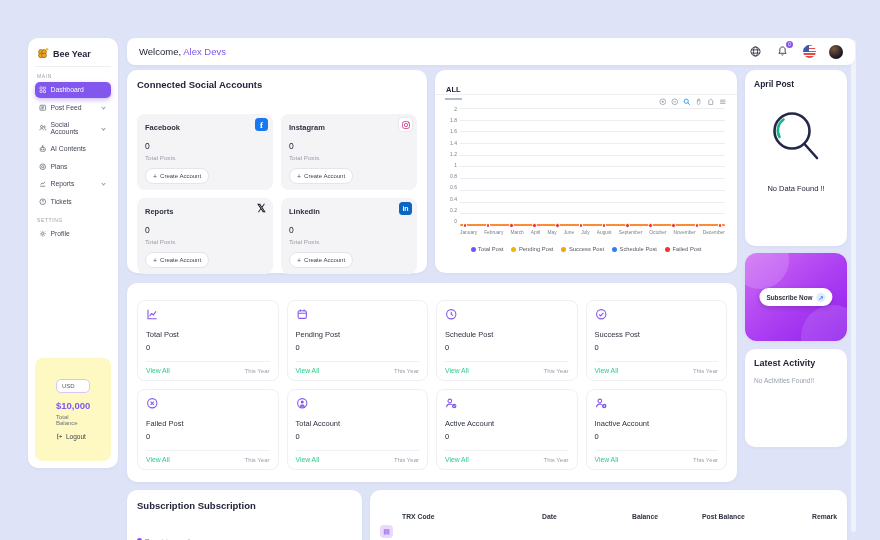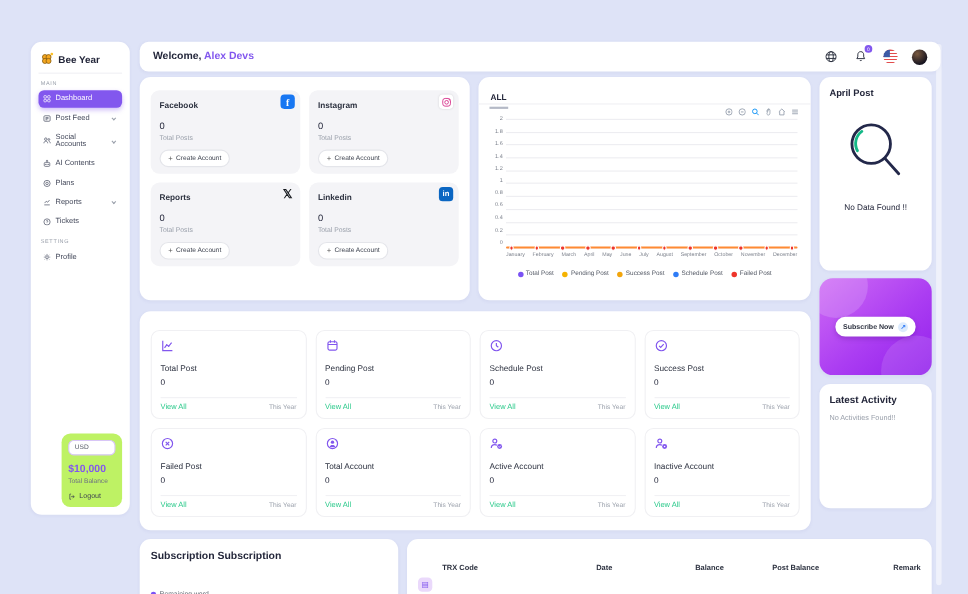--- a/index.html
+++ b/index.html
@@ -16,44 +16,44 @@
   .sidebar { left:28px; top:38px; width:90px; height:430px; padding:7px; display:flex; flex-direction:column; }
   .logo-row { display:flex; align-items:center; gap:4px; padding:2px 1px 6px; border-bottom:1px solid #f0f0f4; }
   .logo-row svg { width:13px; height:13px; flex:none; }
   .logo-text { font-size:9px; font-weight:bold; color:#23263a; }
   .section-label { font-size:5px; color:#9aa0ab; letter-spacing:.6px; margin:6px 2px 3px; }
   .nav-item { display:flex; align-items:center; gap:4px; font-size:6.8px; color:#43485a; padding:4px 4px; border-radius:5px; margin-bottom:2px; cursor:pointer; }
   .nav-item svg { width:7.5px; height:7.5px; flex:none; stroke:#565c6e; }
   .nav-item.active { background:#8257ee; color:#fff; box-shadow:0 2px 5px rgba(130,87,238,.4); }
   .nav-item.active svg { stroke:#fff; }
   .chev { width:3px; height:3px; border-right:1px solid #9aa0ab; border-bottom:1px solid #9aa0ab; transform:rotate(45deg); margin-left:auto; margin-right:2px; }
-  .balance { margin-top:auto; background:#bef264; border-radius:8px; padding:6px;margin-left:21px; }
+  .balance { margin-top:auto; background:#fef9c3; border-radius:8px; padding:21px; }
   .usd-pill { background:#fff; border:1px solid #d8c6f6; border-radius:5px; font-size:6px; color:#555a66; padding:3px 5px; margin-bottom:7px; }
   .bal-amount { color:#8257ee; font-size:9.5px; font-weight:bold; }
   .bal-label { font-size:6px; color:#6e7380; margin:3px 0 7px; }
   .logout-row { display:flex; align-items:center; gap:3px; font-size:6.5px; color:#3f4450; cursor:pointer; }
   .logout-row svg { width:7px; height:7px; stroke:#3f4450; }
 
   
   .topbar { left:127px; top:38px; width:728px; height:27px; border-radius:8px; display:flex; align-items:center; padding:0 12px; }
-  .welcome { font-size:9.5px; font-weight:bold; }
+  .welcome { font-size:9.5px; font-weight:normal; }
   .welcome .name { color:#8257ee; }
   .top-icons { margin-left:auto; display:flex; align-items:center; gap:13px; }
   .tico { position:relative; width:14px; height:14px; display:flex; align-items:center; justify-content:center; cursor:pointer; }
   .tico svg { width:13px; height:13px; }
   .badge { position:absolute; top:-4px; right:-4px; min-width:7px; height:7px; border-radius:4px; background:#8257ee; color:#fff; font-size:4.5px; display:flex; align-items:center; justify-content:center; padding:0 1px; }
   .flag { width:13px; height:13px; border-radius:50%; overflow:hidden; position:relative;
     background:repeating-linear-gradient(180deg,#e24b4b 0 1.4px,#fff 1.4px 2.8px); }
   .flag::before { content:""; position:absolute; left:0; top:0; width:6.5px; height:6.5px; background:#3c5aa6; }
   .avatar { width:14px; height:14px; border-radius:50%; background:radial-gradient(circle at 35% 28%, #7a5a40, #171420 72%); }
 
   
   .social-card { left:127px; top:70px; width:300px; height:203px; padding:9px 10px; }
   .sec-title { font-size:9.5px; font-weight:bold; color:#23263a; }
-  .social-grid { display:grid; grid-template-columns:1fr 1fr; gap:8px; margin-top:3px; }
+  .social-grid { display:grid; grid-template-columns:1fr 1fr; gap:8px; margin-top:24px; }
   .s-card { background:#f4f4f7; border-radius:8px; padding:7px 8px; position:relative; height:76px; }
   .s-name { font-size:7.5px; font-weight:bold; color:#2d3240; margin-top:2px; }
   .s-icon { position:absolute; top:4px; right:5px; width:13px; height:13px; border-radius:3.5px; display:flex; align-items:center; justify-content:center; color:#fff; font-weight:bold; }
   .s-icon.fb { background:#1877f2; font-size:9px; font-family:"Liberation Serif",serif; }
   .s-icon.ig { background:#fff; box-shadow:0 0 2px rgba(0,0,0,.15); }
   .s-icon.ig svg { width:10px; height:10px; }
   .s-icon.tw { background:transparent; color:#14171c; font-size:11px; }
   .s-icon.li { background:#0a66c2; font-size:7px; }
   .s-count { font-size:8.5px; color:#23263a; margin-top:9px; }
   .s-count-label { font-size:6.2px; color:#9aa0ab; margin-top:3px; }
@@ -86,21 +86,21 @@
   .lp-illus { margin:16px auto 0; display:block; }
   .lp-msg { font-size:7.5px; font-weight:normal; color:#23263a; margin-top:13px; }
 
   .subscribe { left:745px; top:253px; width:102px; height:88px; border-radius:12px; overflow:hidden;
     background:linear-gradient(140deg,#cf6bf5 0%, #ab3df2 55%, #9220ec 100%); }
   .subscribe::before { content:""; position:absolute; width:58px; height:58px; border-radius:50%; background:rgba(255,255,255,.16); top:-22px; left:-14px; }
   .subscribe::after { content:""; position:absolute; width:64px; height:64px; border-radius:50%; background:rgba(255,255,255,.12); bottom:-28px; right:-18px; }
   .sub-btn { position:absolute; top:50%; left:50%; transform:translate(-50%,-50%); background:#fff; border-radius:11px; padding:4.5px 7px; display:flex; align-items:center; gap:4px; font-size:6.4px; font-weight:bold; color:#2d3240; cursor:pointer; z-index:2; box-shadow:0 2px 5px rgba(60,10,110,.25); white-space:nowrap; }
   .sub-arrow { width:9px; height:9px; border-radius:50%; background:#dcebfd; color:#3b82f6; font-size:6px; display:flex; align-items:center; justify-content:center; }
 
-  .latest-activity { left:745px; top:349px; width:102px; height:113px; padding:9px; }
+  .latest-activity { left:745px; top:349px; width:102px; height:98px; padding:9px; }
   .la-title { font-size:9px; font-weight:bold; }
   .la-msg { font-size:6.6px; color:#9aa0ab; margin-top:9px; }
 
   
   .overview { left:127px; top:283px; width:610px; height:199px; padding:9px 10px; }
   .ov-grid { display:grid; grid-template-columns:repeat(4,1fr); gap:8px; margin-top:8px; }
   .ov-card { border:1px solid #f0f0f3; border-radius:8px; padding:7px 8px 6px; height:81px; display:flex; flex-direction:column; background:#fff; }
   .ov-card svg { width:12.5px; height:12.5px; }
   .ov-label { font-size:7.5px; font-weight:500; color:#2d3240; margin-top:9px; }
   .ov-value { font-size:7.5px; color:#23263a; margin-top:4px; }
@@ -247,20 +247,21 @@
     <div class="tico">
       <span class="flag"></span>
     </div>
     <div class="tico">
       <span class="avatar"></span>
     </div>
   </div>
 </header>
 
 <section class="card social-card">
+  <div class="sec-title">Connected Social Accounts</div>
   <div class="social-grid">
     <div class="s-card">
       <div class="s-name">Facebook</div>
       <span class="s-icon fb">f</span>
       <div class="s-count">0</div>
       <div class="s-count-label">Total Posts</div>
       <div class="s-btn">
           <span class="plus">+</span>
           <span>Create Account</span>
         </div>

